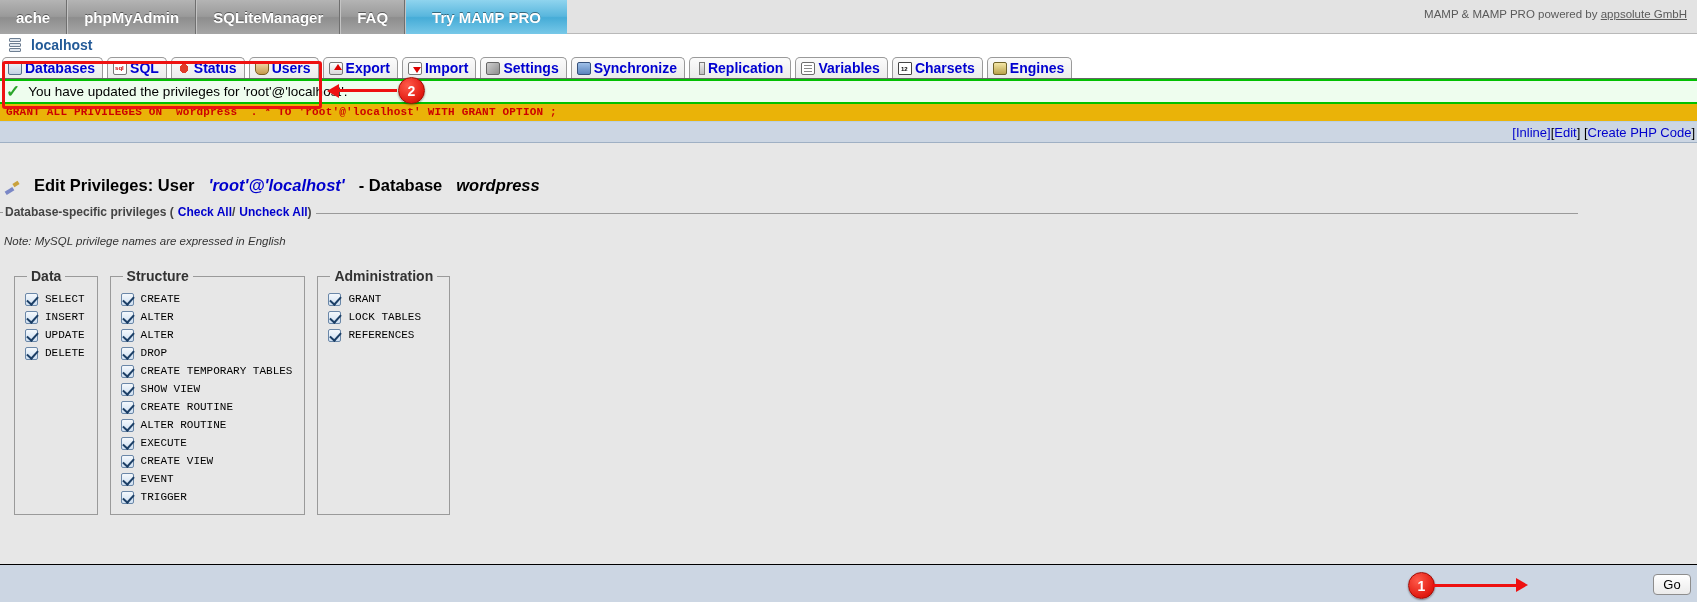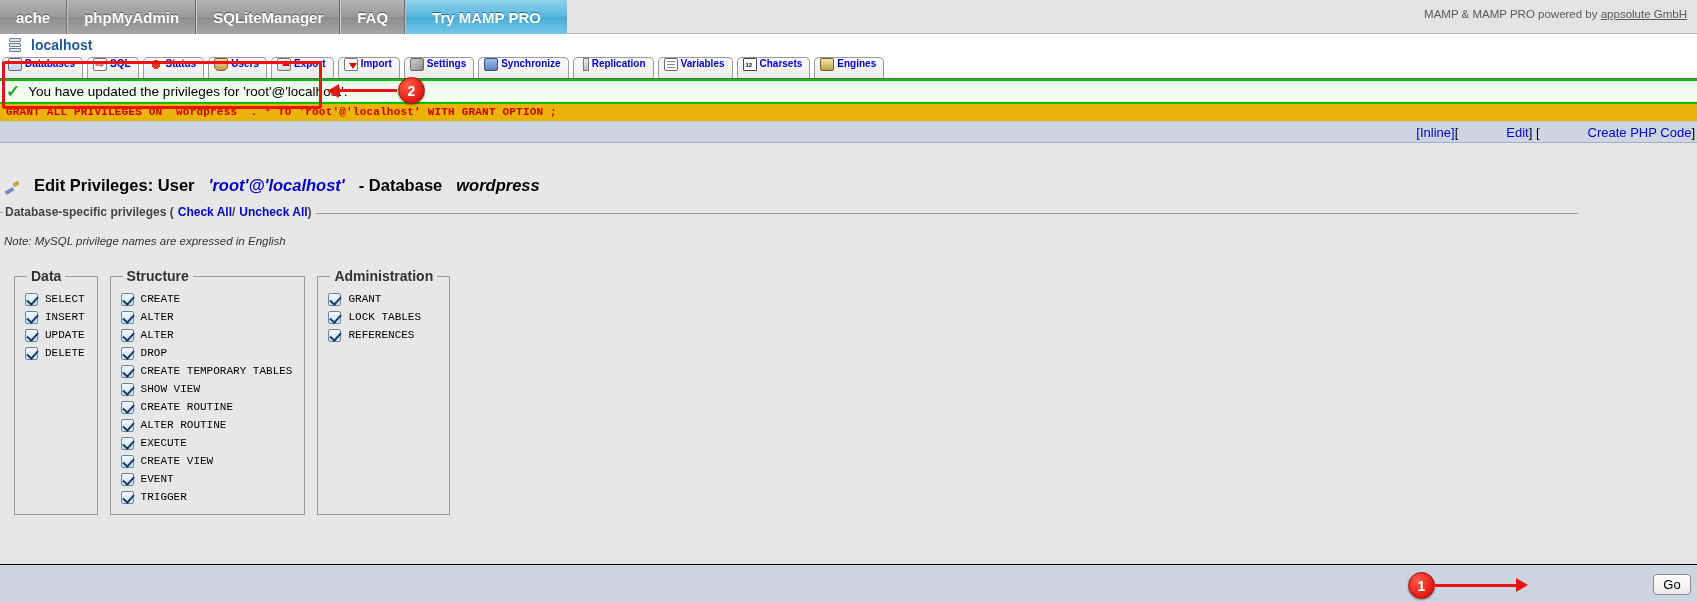--- a/index.html
+++ b/index.html
@@ -62,22 +62,22 @@
 
   
   .navbar {
     position: absolute; left: 0; top: 56px; width: 1697px; height: 23px;
     border-bottom: 1px solid #666;
     background: #ffffff;
     display: flex; align-items: flex-end; padding-left: 2px;
   }
   .ntab {
     height: 21px; margin-right: 4px; padding: 0 7px 0 5px;
-    display: flex; align-items: flex-start; gap: 3px;
-    font-size: 10px; font-weight: bold; color: #0000d0;
+    display: flex; align-items: center; gap: 3px;
+    font-size: 14px; font-weight: bold; color: #0000d0;
     background: linear-gradient(to bottom,#fbfbfb 0%, #ebebeb 100%);
     border: 1px solid #9a9a9a; border-bottom: none;
     border-radius: 5px 5px 0 0;
     white-space: nowrap;
   }
   .ntab .ic { width: 14px; height: 13px; flex: 0 0 auto; position: relative; }
 
   
   .ic-db  { background: linear-gradient(#eef3f8,#c3d2e3); border:1px solid #56708e; border-radius:2px; }
   .ic-sql { background:#fff; border:1px solid #777; border-radius:2px; }
@@ -119,21 +119,21 @@
   }
 
   .links-strip {
     background: #ccd6e3;
     height: 21px;
     display: flex; align-items: center; justify-content: flex-end;
     padding-right: 2px;
     font-size: 13px; color: #000;
     border-bottom: 1px solid #9fb0c4;
   }
-  .links-strip a { color: #0000cc; text-decoration: none; margin-left: 48px; }
+  .links-strip a { color: #0000cc; text-decoration: none; }
   .links-strip span.b { color:#000; }
 
   
   .content { position: absolute; left: 0; top: 150px; width: 1697px; height: 414px; background: #e7e7e7; }
   .page-title {
     position: absolute; left: 4px; top: 26px;
     font-size: 16.5px; font-weight: bold; color: #000;
     display: flex; align-items: flex-end; gap: 14px; white-space: nowrap;
   }
   .pen-ic { width: 16px; height: 15px; position: relative; display:inline-block; }

